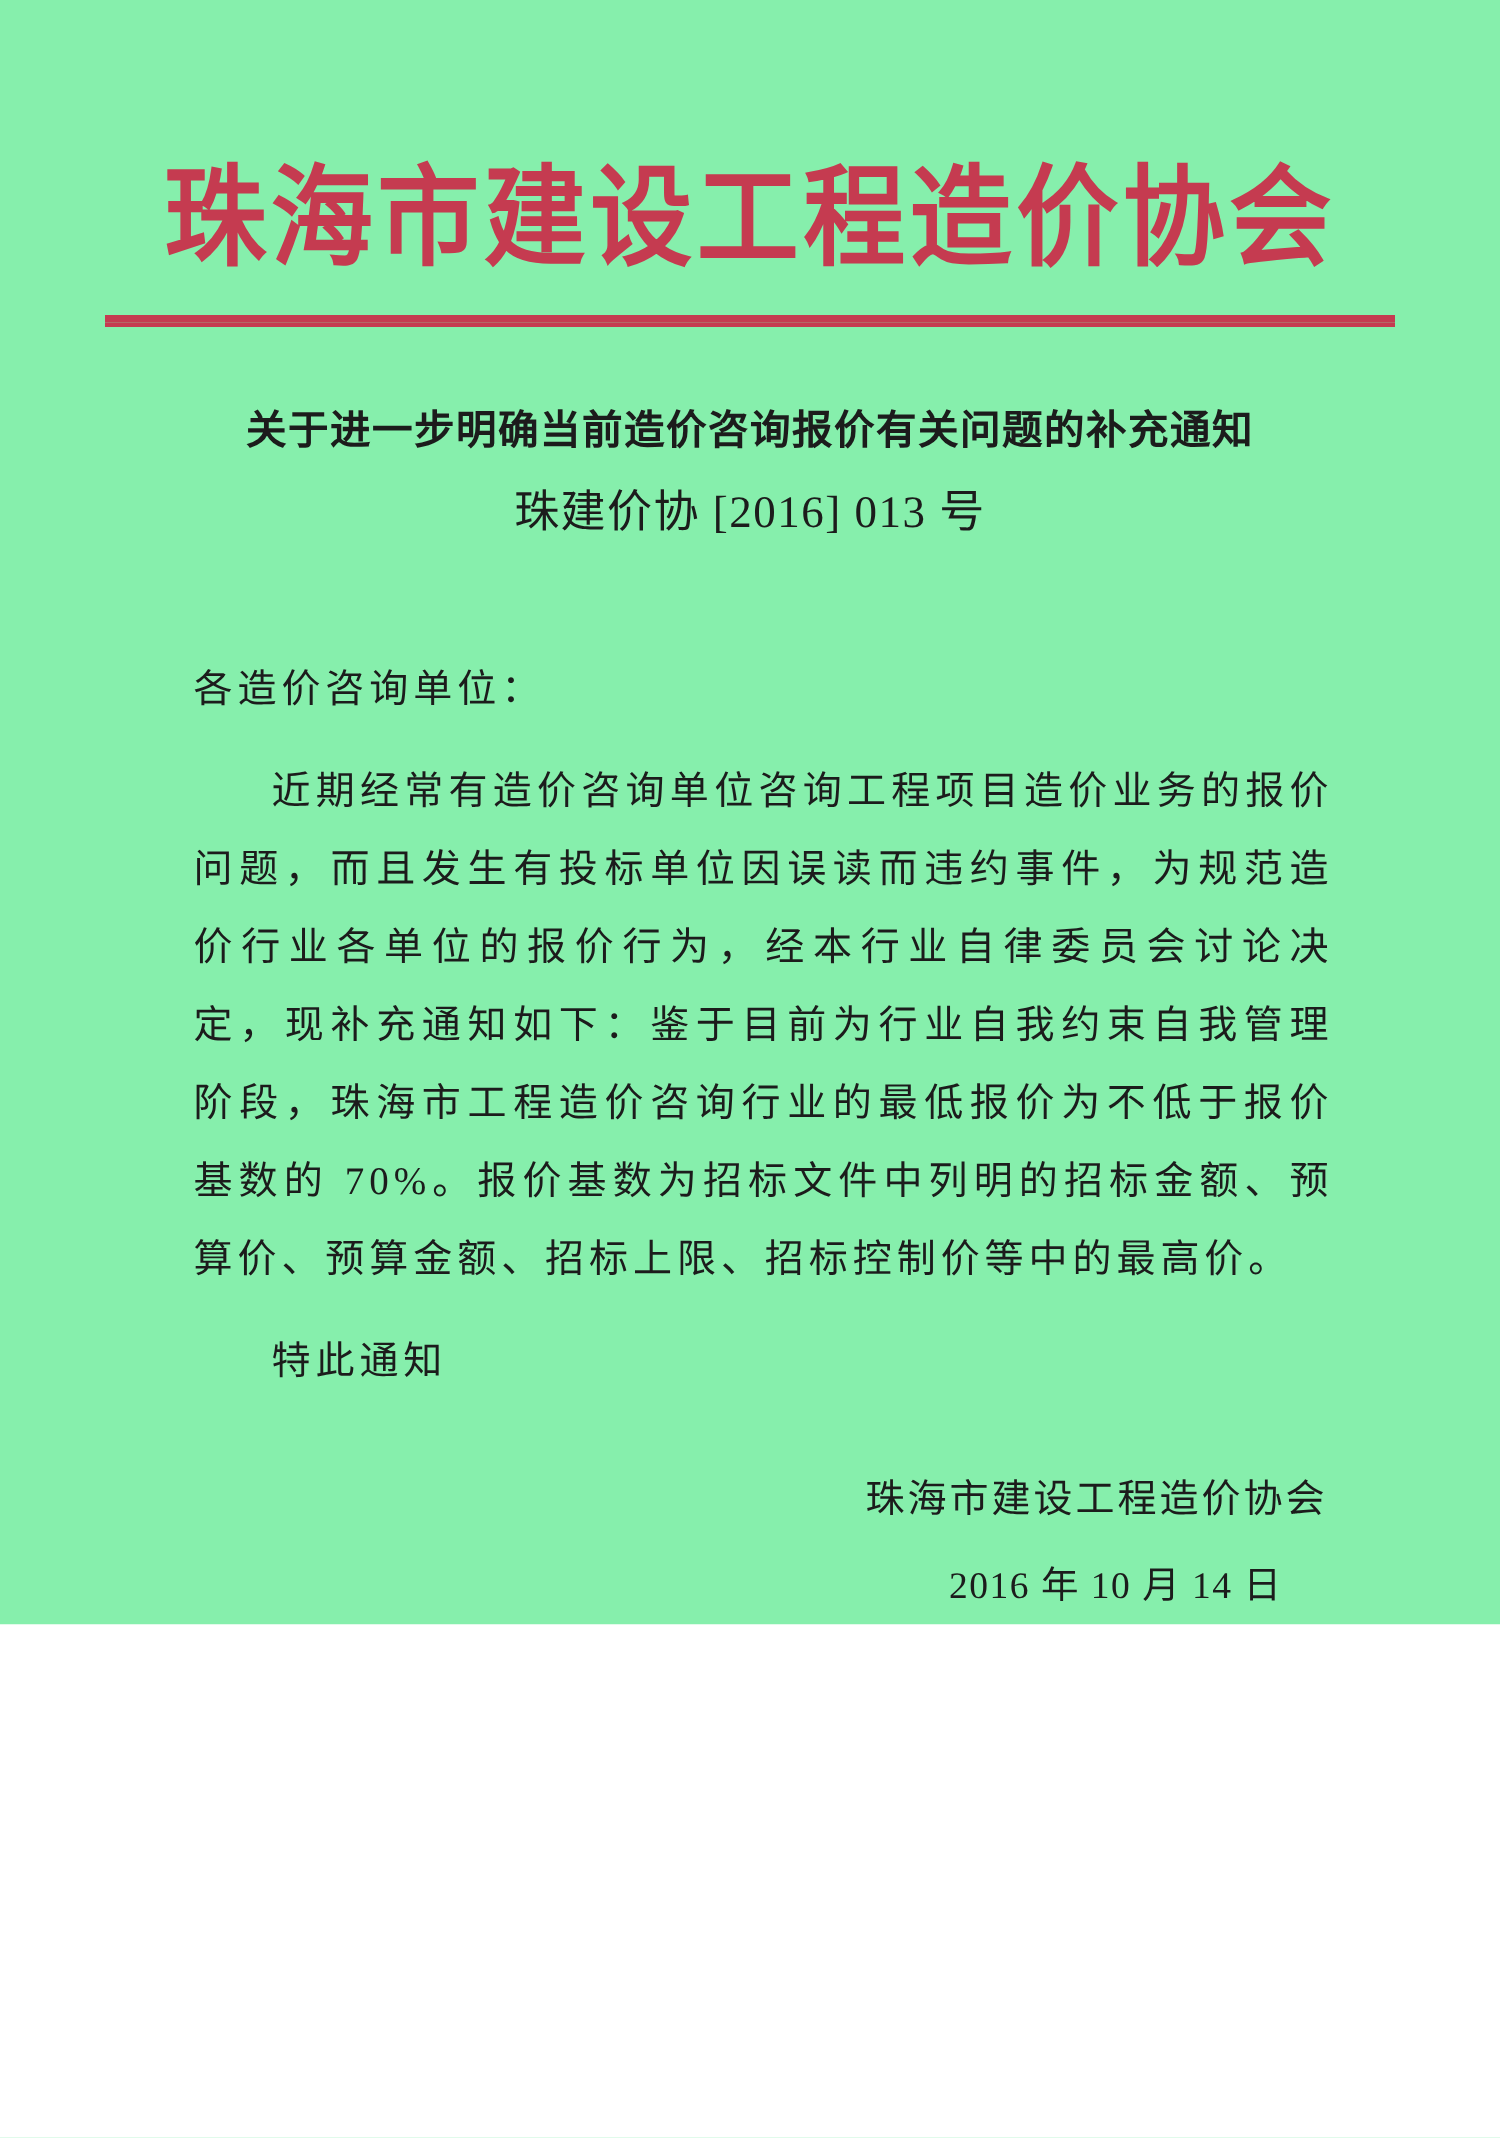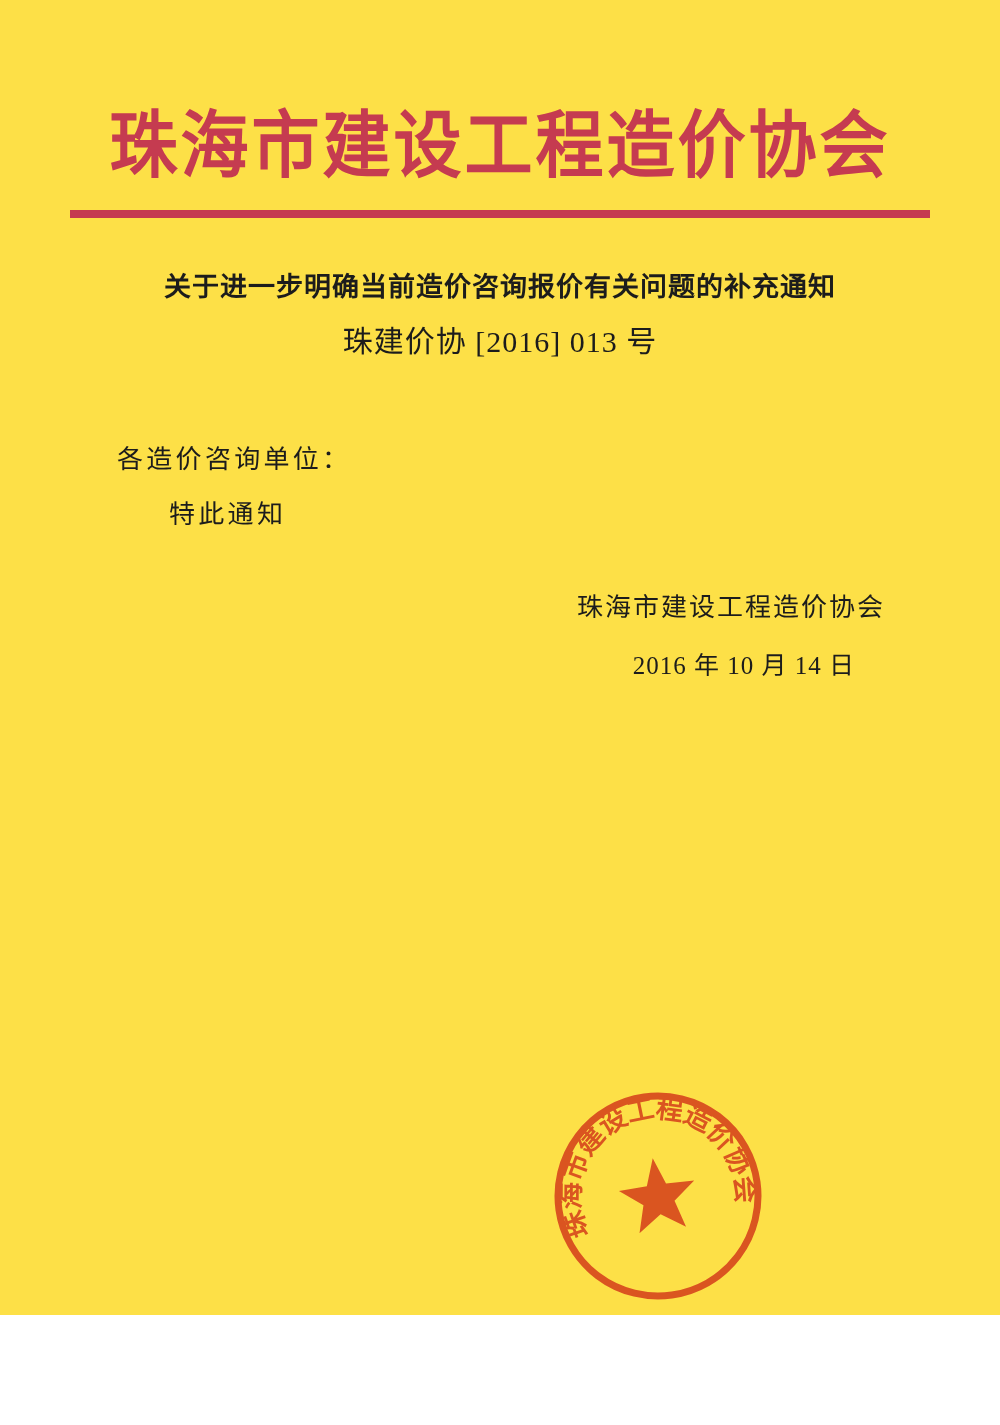--- a/index.html
+++ b/index.html
@@ -10,23 +10,23 @@
   }
   *{margin:0;padding:0;box-sizing:border-box;}
   html,body{background:#ffffff;}
   body{
     font-family:"Liberation Serif","DejaVu Serif",serif;
     color:var(--text-black);
   }
   .page{
     position:relative;
     width:1000px;
-    height:1315px;
+    height:1083px;
     margin:0 auto;
-    background:#fde047;
+    background:#86efac;
     overflow:hidden;
   }
   
   .masthead{
     margin-top:96px;
     height:100px;
     line-height:100px;
     text-align:center;
     font-size:68px;
     font-weight:700;
@@ -59,23 +59,23 @@
   }
   
   .body{
     margin:76px 95px 0 113px;
     font-size:26px;
     line-height:52px;
     letter-spacing:3.3px;
     text-align:justify;
     text-justify:inter-character;
   }
-  .body p{margin:4px;}
+  .body p{margin:16px;}
   .para{text-indent:2em;}
-  .closing{text-indent:2em;font-family:Liberation Mono, monospace;}
+  .closing{text-indent:2em;}
   
   .sig{
     margin:38px 95px 0 113px;
     position:relative;
     z-index:1;
   }
   .sig-name{
     text-align:right;
     font-size:26px;
     line-height:56px;
@@ -131,20 +131,21 @@
   <div class="masthead">珠海市建设工程造价协会</div>
 
   <div class="rule-top"></div>
 
   <div class="doc-title">关于进一步明确当前造价咨询报价有关问题的补充通知</div>
 
   <div class="doc-number">珠建价协 [2016] 013 号</div>
 
   <div class="body">
     <p class="salutation">各造价咨询单位：</p>
+    <p class="para">近期经常有造价咨询单位咨询工程项目造价业务的报价问题，而且发生有投标单位因误读而违约事件，为规范造价行业各单位的报价行为，经本行业自律委员会讨论决定，现补充通知如下：鉴于目前为行业自我约束自我管理阶段，珠海市工程造价咨询行业的最低报价为不低于报价基数的 70%。报价基数为招标文件中列明的招标金额、预算价、预算金额、招标上限、招标控制价等中的最高价。</p>
     <p class="closing">特此通知</p>
   </div>
 
   <div class="sig">
     <div class="sig-name">珠海市建设工程造价协会</div>
     <div class="sig-date">2016 年 10 月 14 日</div>
   </div>
 
   <svg class="seal" viewBox="0 0 220 220" xmlns="http://www.w3.org/2000/svg">
     <circle cx="110" cy="110" r="100" fill="none" stroke="#d84b60" stroke-width="7"></circle>

